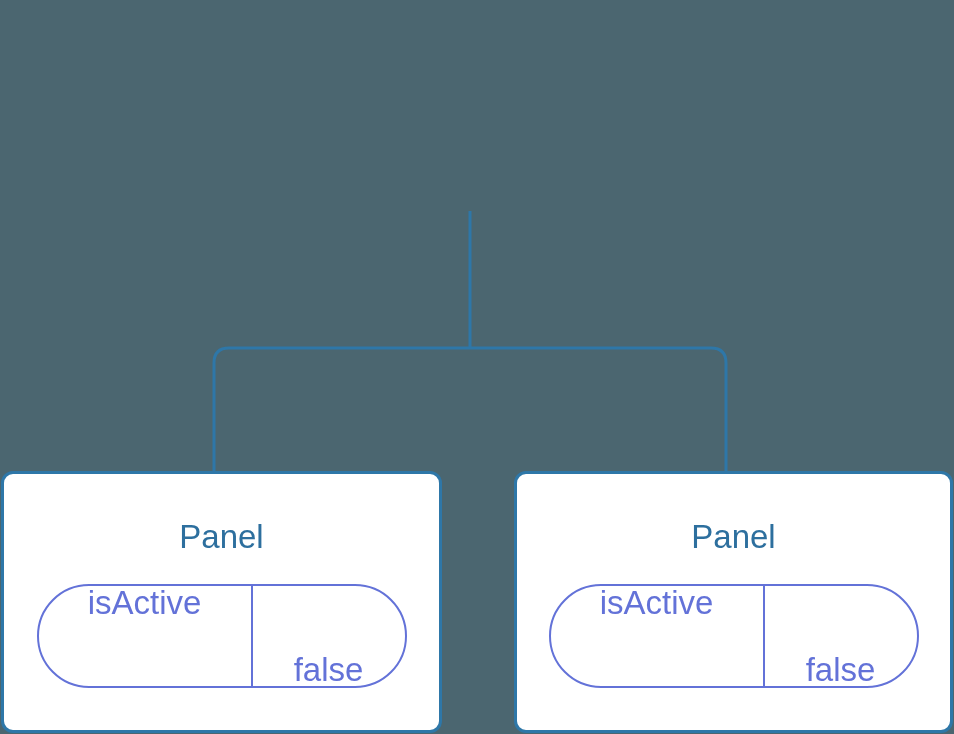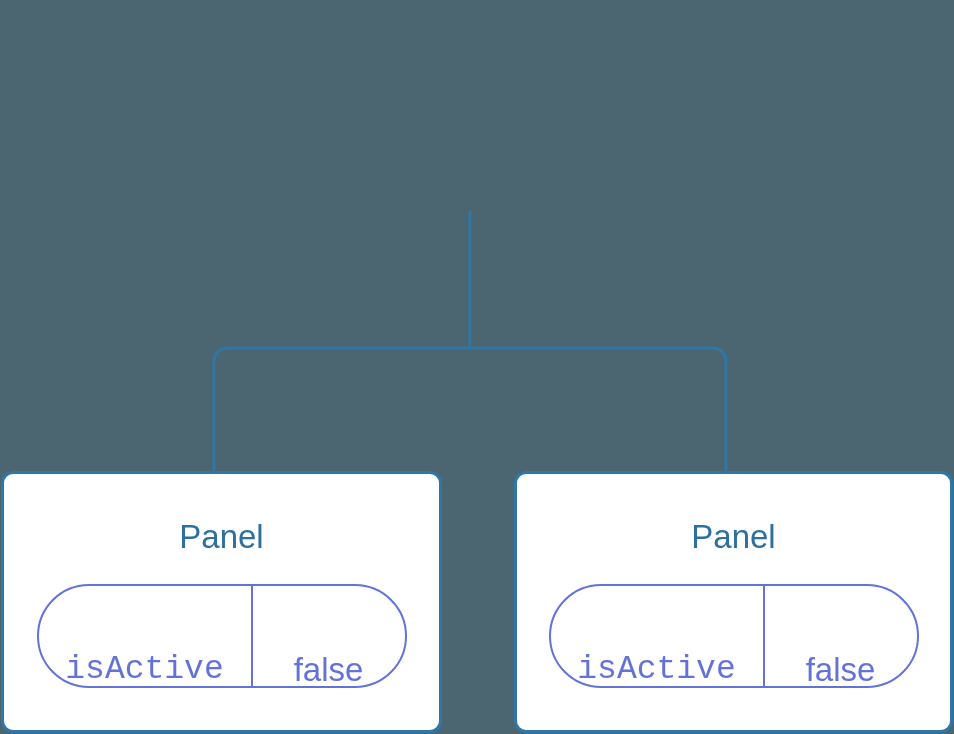--- a/index.html
+++ b/index.html
@@ -78,25 +78,24 @@
     height: 104px;
     border: 2px solid #6372d8;
     border-radius: 52px;
     display: flex;
     align-items: stretch;
     background: transparent;
   }
   .pill-left {
     width: 214px;
     display: flex;
-    align-items: flex-end;
+    align-items: flex-start;
     justify-content: center;
     box-sizing: border-box;
     border-right: 2px solid #6372d8;
-    font-family: Liberation Mono, monospace;
   }
   .pill-right {
     width: 152px;
     display: flex;
     align-items: flex-end;
     justify-content: center;
     box-sizing: border-box;
   }
   .prop-key, .prop-value {
     color: #6372d8;

